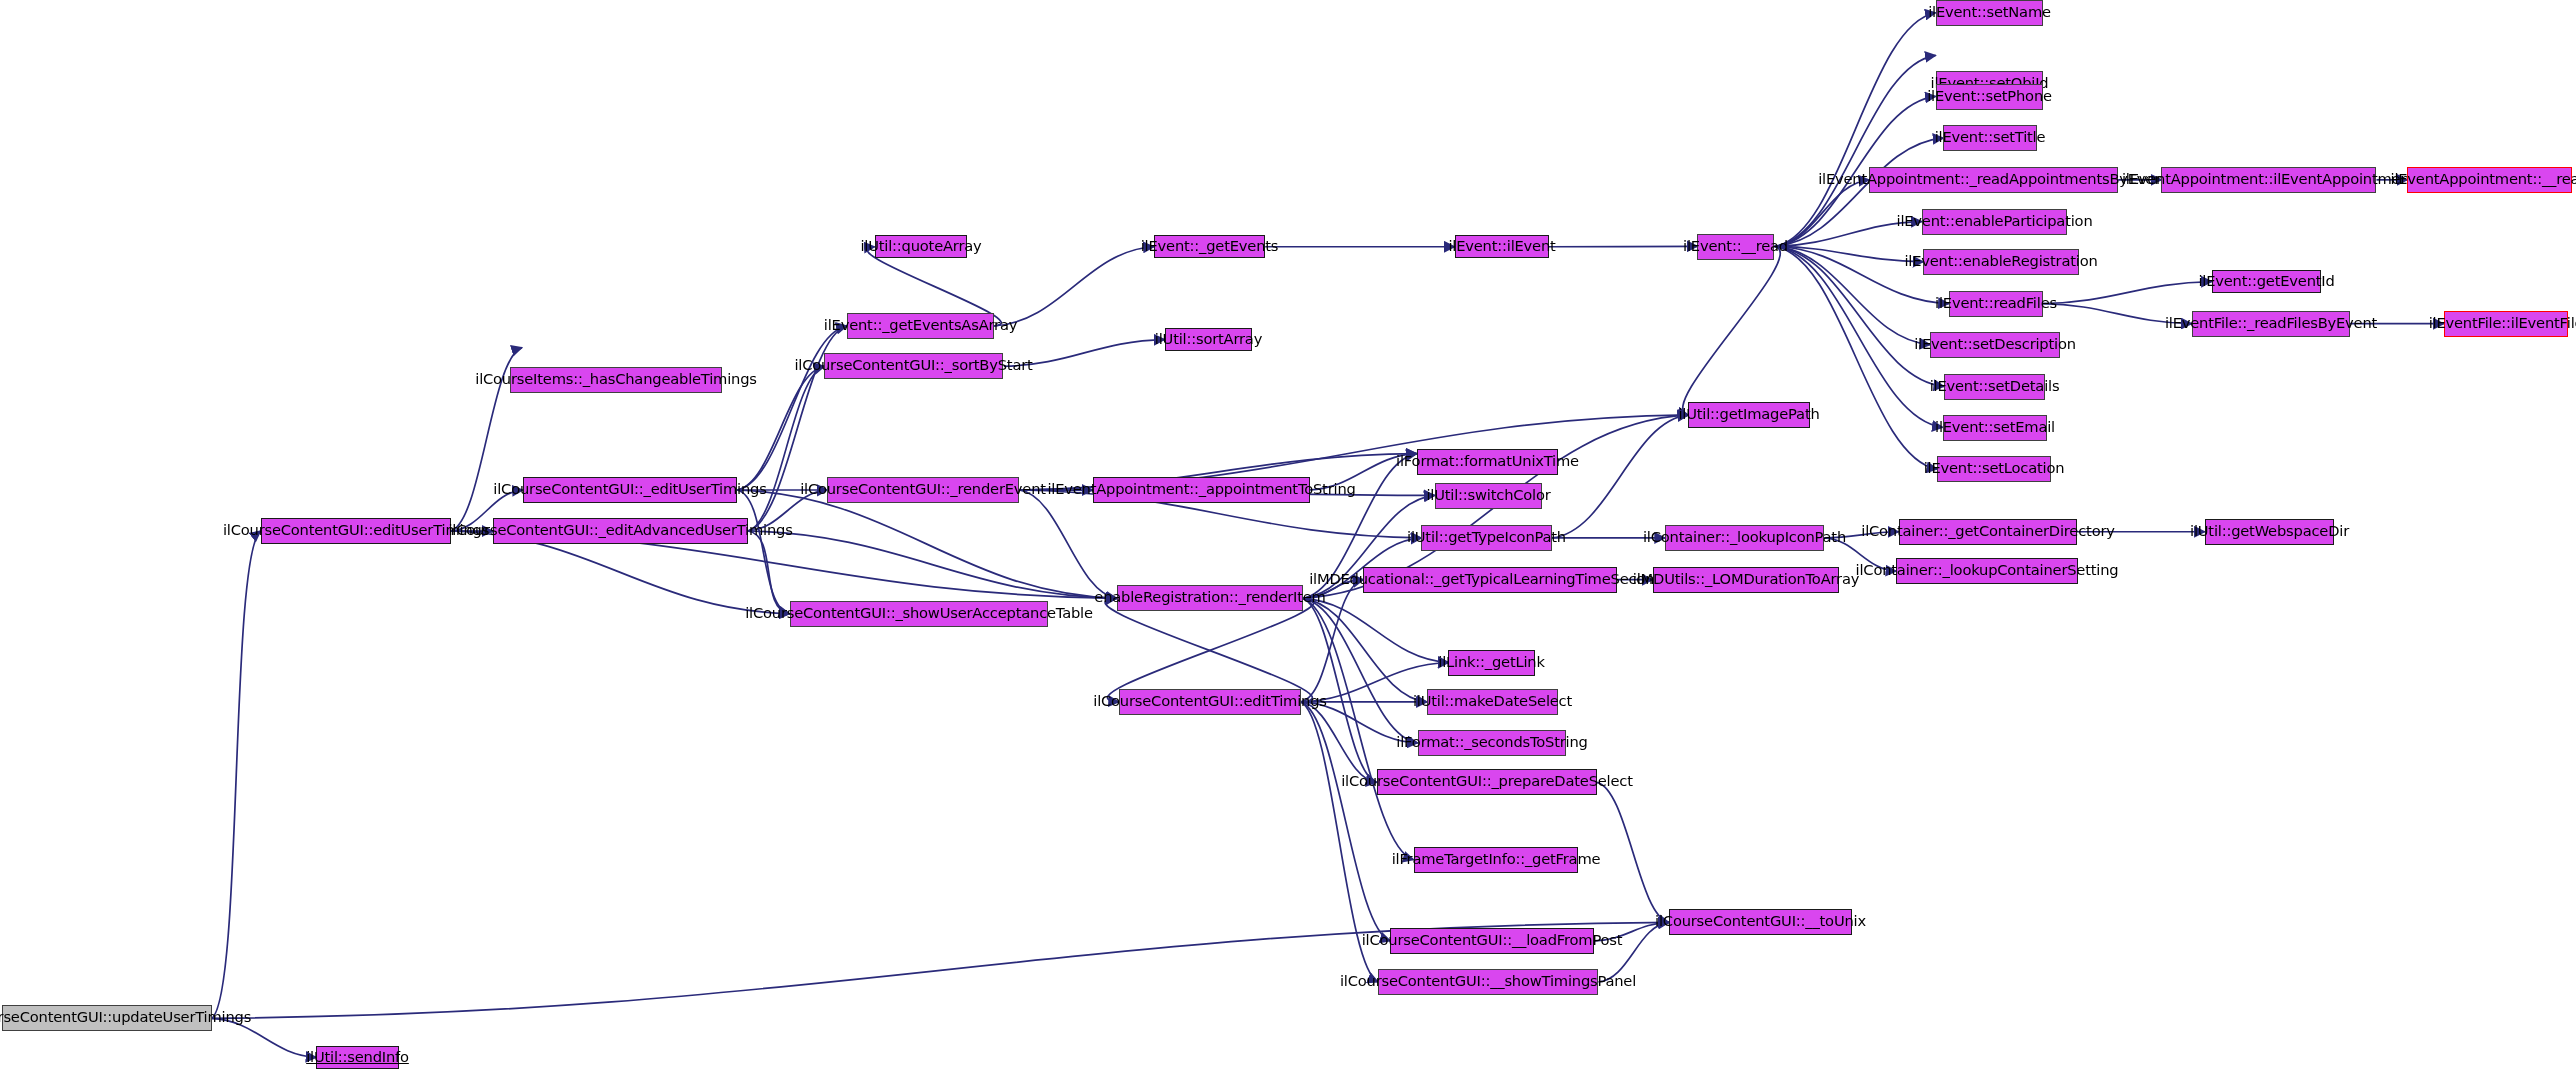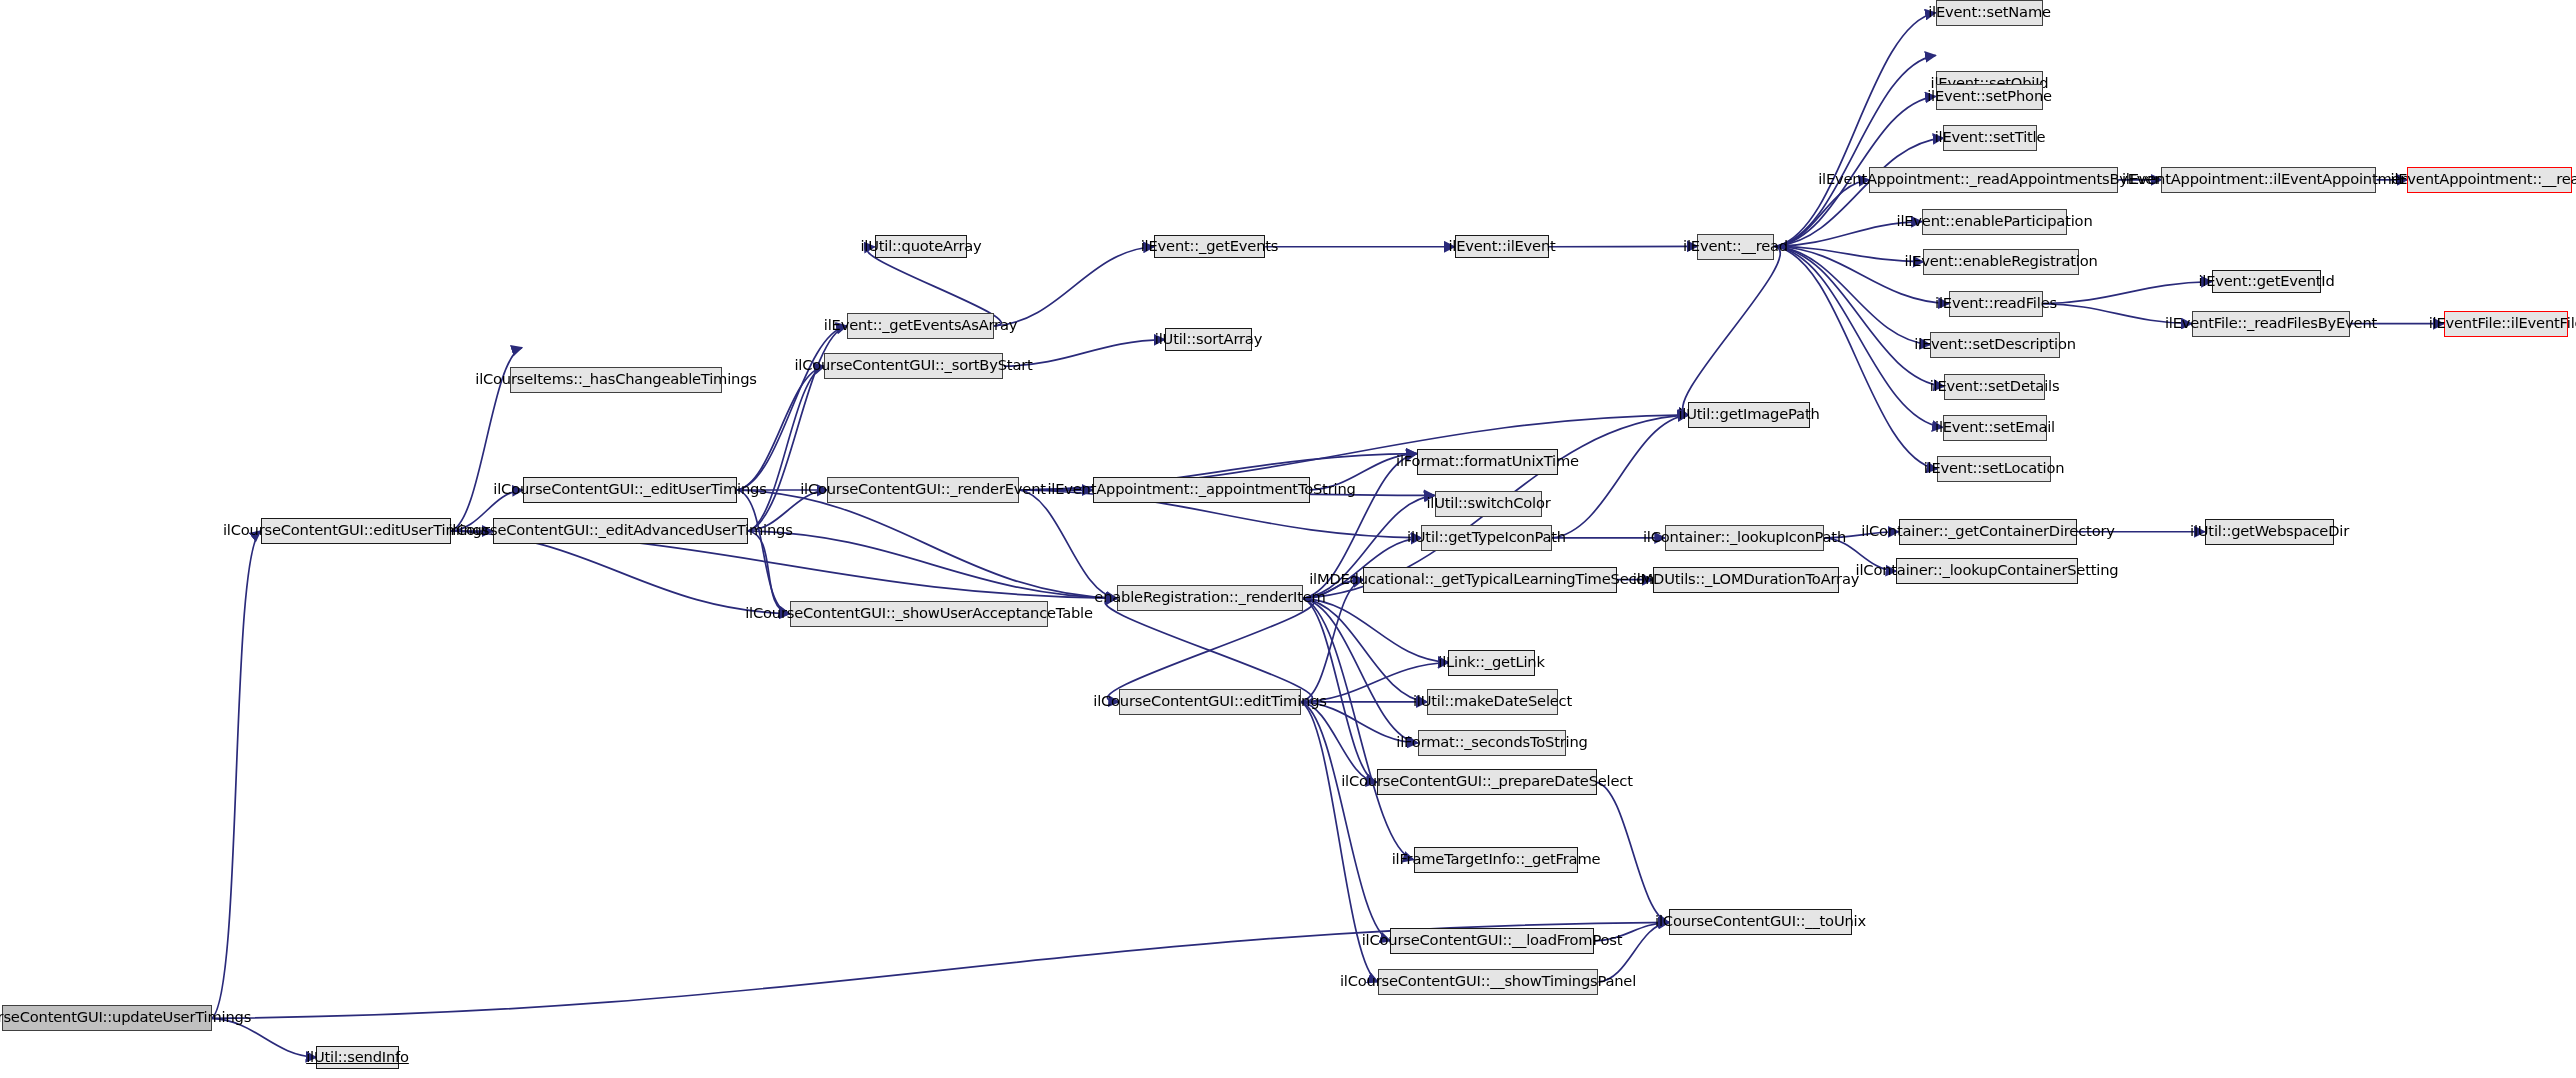--- a/index.html
+++ b/index.html
@@ -3,21 +3,21 @@
 <meta charset="utf-8">
 <style>
   html,body{margin:0;padding:0;background:#ffffff;}
   body{font-family:"DejaVu Sans","Liberation Sans",sans-serif;}
   #graph-root{position:relative;width:2576px;height:1079px;background:#fff;overflow:hidden;}
   svg.edges{position:absolute;left:0;top:0;width:2576px;height:1079px;}
   .edge-path{fill:none;stroke:#2a2a7a;stroke-width:2.2;}
   .node{
     position:absolute;
     box-sizing:border-box;
-    background:#e5e5e5;
+    background:#d946ef;
     border:1.5px solid #404040;
     display:flex;align-items:center;justify-content:center;
     font-size:14.7px;
     color:#000;
     white-space:nowrap;
     line-height:1;
     letter-spacing:-0.2px;
     padding:0 6.2px;
   }
   .node.thin{border-width:1.2px;border-color:#1a1a1a;}
@@ -141,21 +141,21 @@
       <div class="node " style="left: 1944px; top: 374px; width: 101px; height: 25.5px;">ilEvent::setDetails</div>
       <div class="node " style="left: 1943px; top: 415px; width: 104px; height: 25.5px;">ilEvent::setEmail</div>
       <div class="node " style="left: 1937px; top: 456px; width: 114px; height: 25.5px;">ilEvent::setLocation</div>
       <div class="node thin" style="left: 2212px; top: 270px; width: 109px; height: 23px;">ilEvent::getEventId</div>
       <div class="node " style="left: 2192px; top: 311px; width: 158px; height: 25.5px;">ilEventFile::_readFilesByEvent</div>
       <div class="node red" style="left: 2444px; top: 311px; width: 124px; height: 25.5px;">ilEventFile::ilEventFile</div>
       <div class="node thin" style="left: 1688px; top: 402px; width: 122px; height: 25.5px;">ilUtil::getImagePath</div>
       <div class="node " style="left: 827px; top: 477px; width: 192px; height: 25.5px;">ilCourseContentGUI::_renderEvent</div>
       <div class="node thin" style="left: 1093px; top: 477px; width: 217px; height: 25.5px;">ilEventAppointment::_appointmentToString</div>
       <div class="node thin" style="left: 1417px; top: 441px; width: 141px; height: 25.5px; margin-top: 8px;">ilFormat::formatUnixTime</div>
-      <div class="node " style="left: 1435px; top: 483px; width: 107px; height: 25.5px; margin-top: 8px;">ilUtil::switchColor</div>
+      <div class="node " style="left: 1435px; top: 483px; width: 107px; height: 25.5px;">ilUtil::switchColor</div>
       <div class="node " style="left: 1421px; top: 525px; width: 131px; height: 25.5px;">ilUtil::getTypeIconPath</div>
       <div class="node " style="left: 1665px; top: 525px; width: 159px; height: 25.5px;">ilContainer::_lookupIconPath</div>
       <div class="node thin" style="left: 1899px; top: 519px; width: 178px; height: 25.5px;">ilContainer::_getContainerDirectory</div>
       <div class="node thin" style="left: 1896px; top: 558px; width: 182px; height: 25.5px;">ilContainer::_lookupContainerSetting</div>
       <div class="node thin" style="left: 2205px; top: 519px; width: 129px; height: 25.5px;">ilUtil::getWebspaceDir</div>
       <div class="node thin" style="left: 1363px; top: 567px; width: 254px; height: 25.5px;">ilMDEducational::_getTypicalLearningTimeSeconds</div>
       <div class="node thin" style="left: 1653px; top: 567px; width: 186px; height: 25.5px;">ilMDUtils::_LOMDurationToArray</div>
       <div class="node " style="left: 1117px; top: 585px; width: 186px; height: 25.5px;">enableRegistration::_renderItem</div>
       <div class="node " style="left: 790px; top: 601px; width: 258px; height: 25.5px;">ilCourseContentGUI::_showUserAcceptanceTable</div>
       <div class="node thin" style="left: 1448px; top: 650px; width: 87px; height: 25.5px;">ilLink::_getLink</div>

